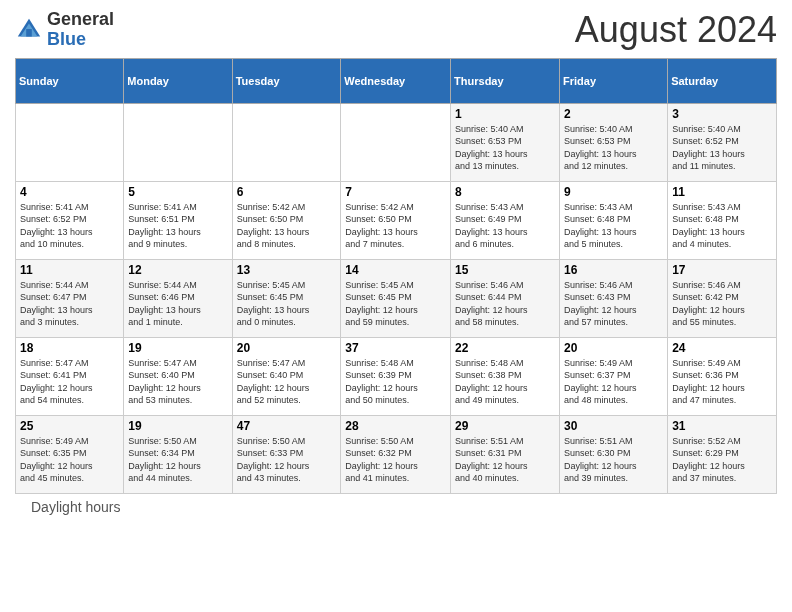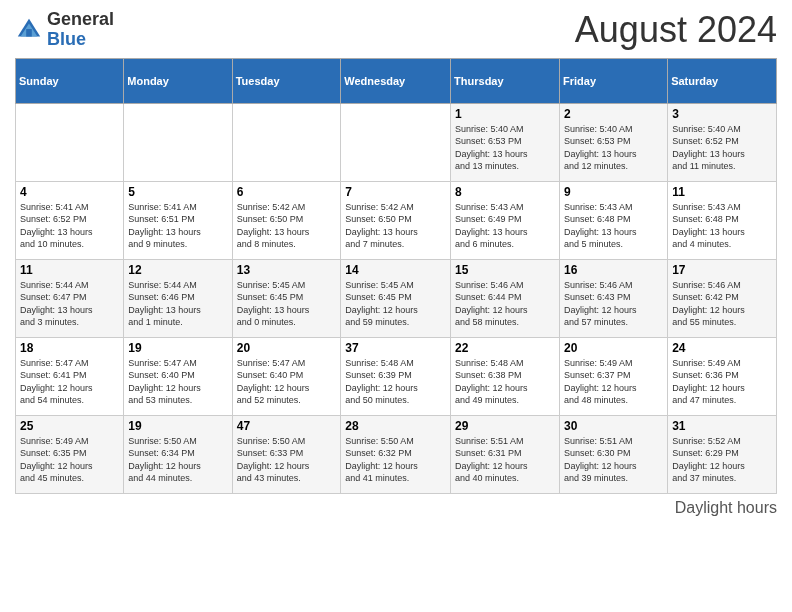--- a/index.html
+++ b/index.html
@@ -88,23 +88,23 @@
     .day-info {
       font-size: 9px;
       color: #333;
       line-height: 1.4;
     }
     .empty-cell {
       background: #fff !important;
     }
     .footer {
       margin-top: 5px;
-      font-size: 16px;
+      font-size: 14px;
       color: #555;
-      text-align: right;
+      text-align: left;
       padding-left: 16px;
     }
   </style>
 </head>
 <body>
 
 <div class="page">
   <div class="header">
     <div class="logo">
       <svg class="logo-icon" viewBox="0 0 30 30">

